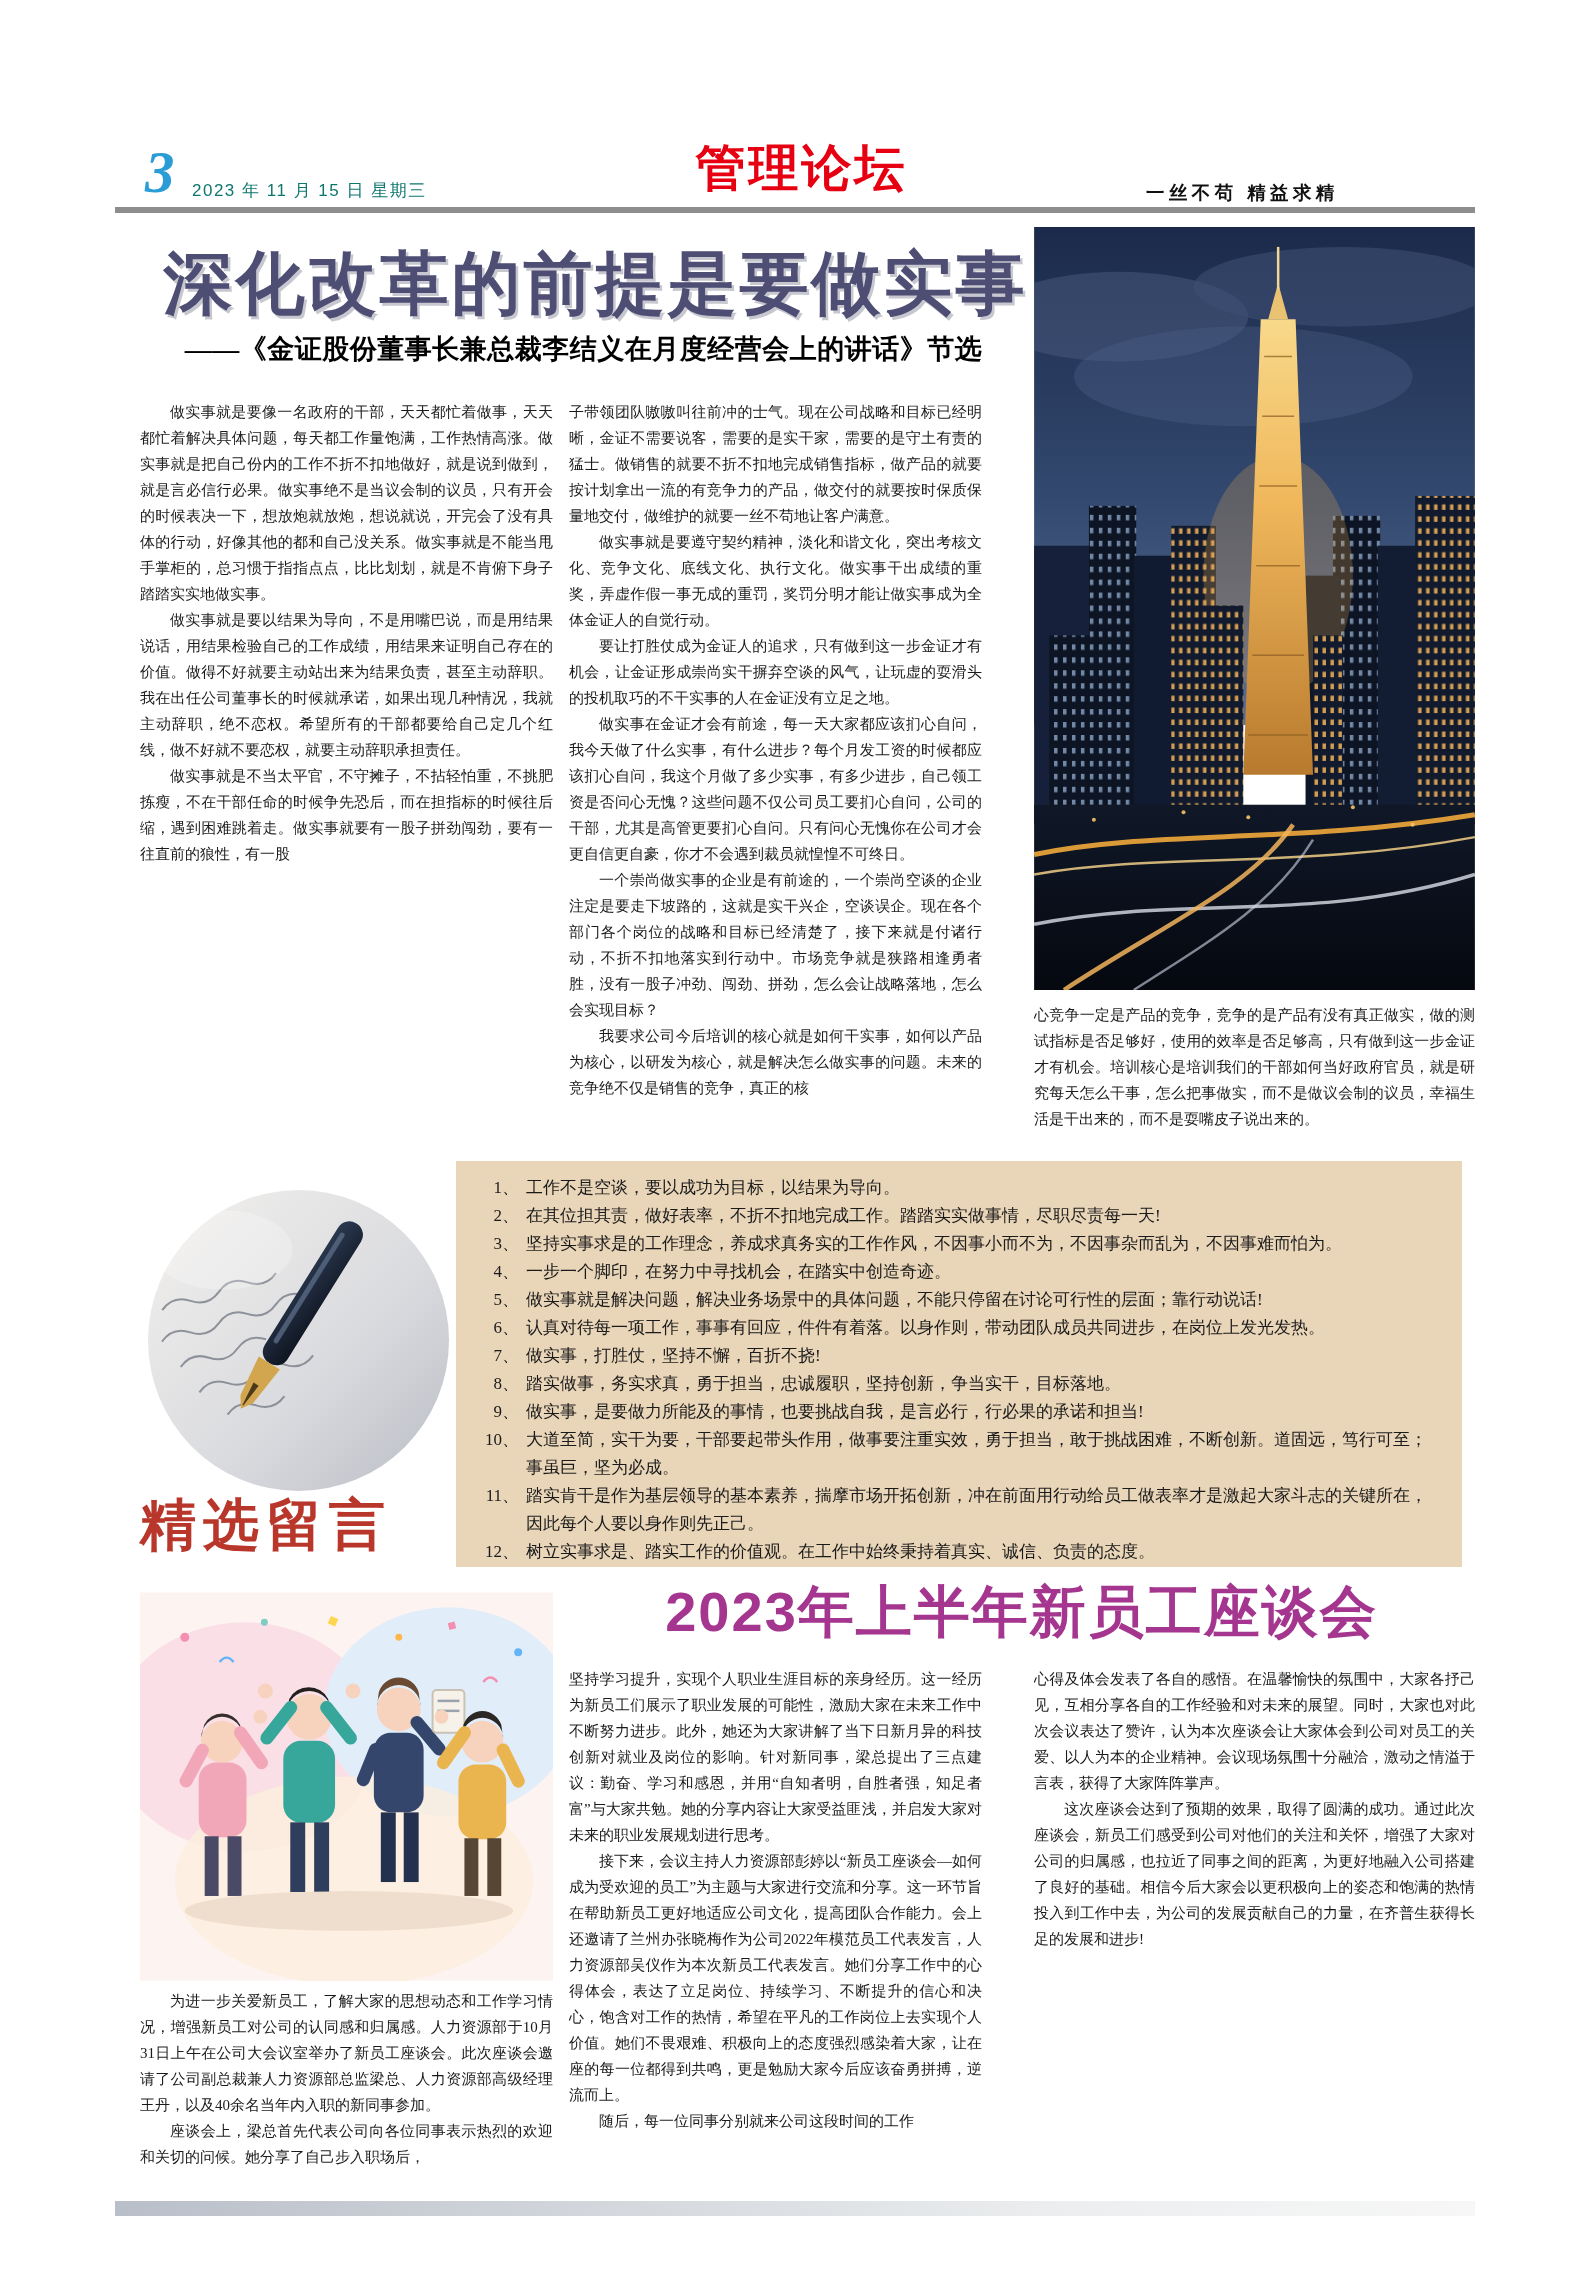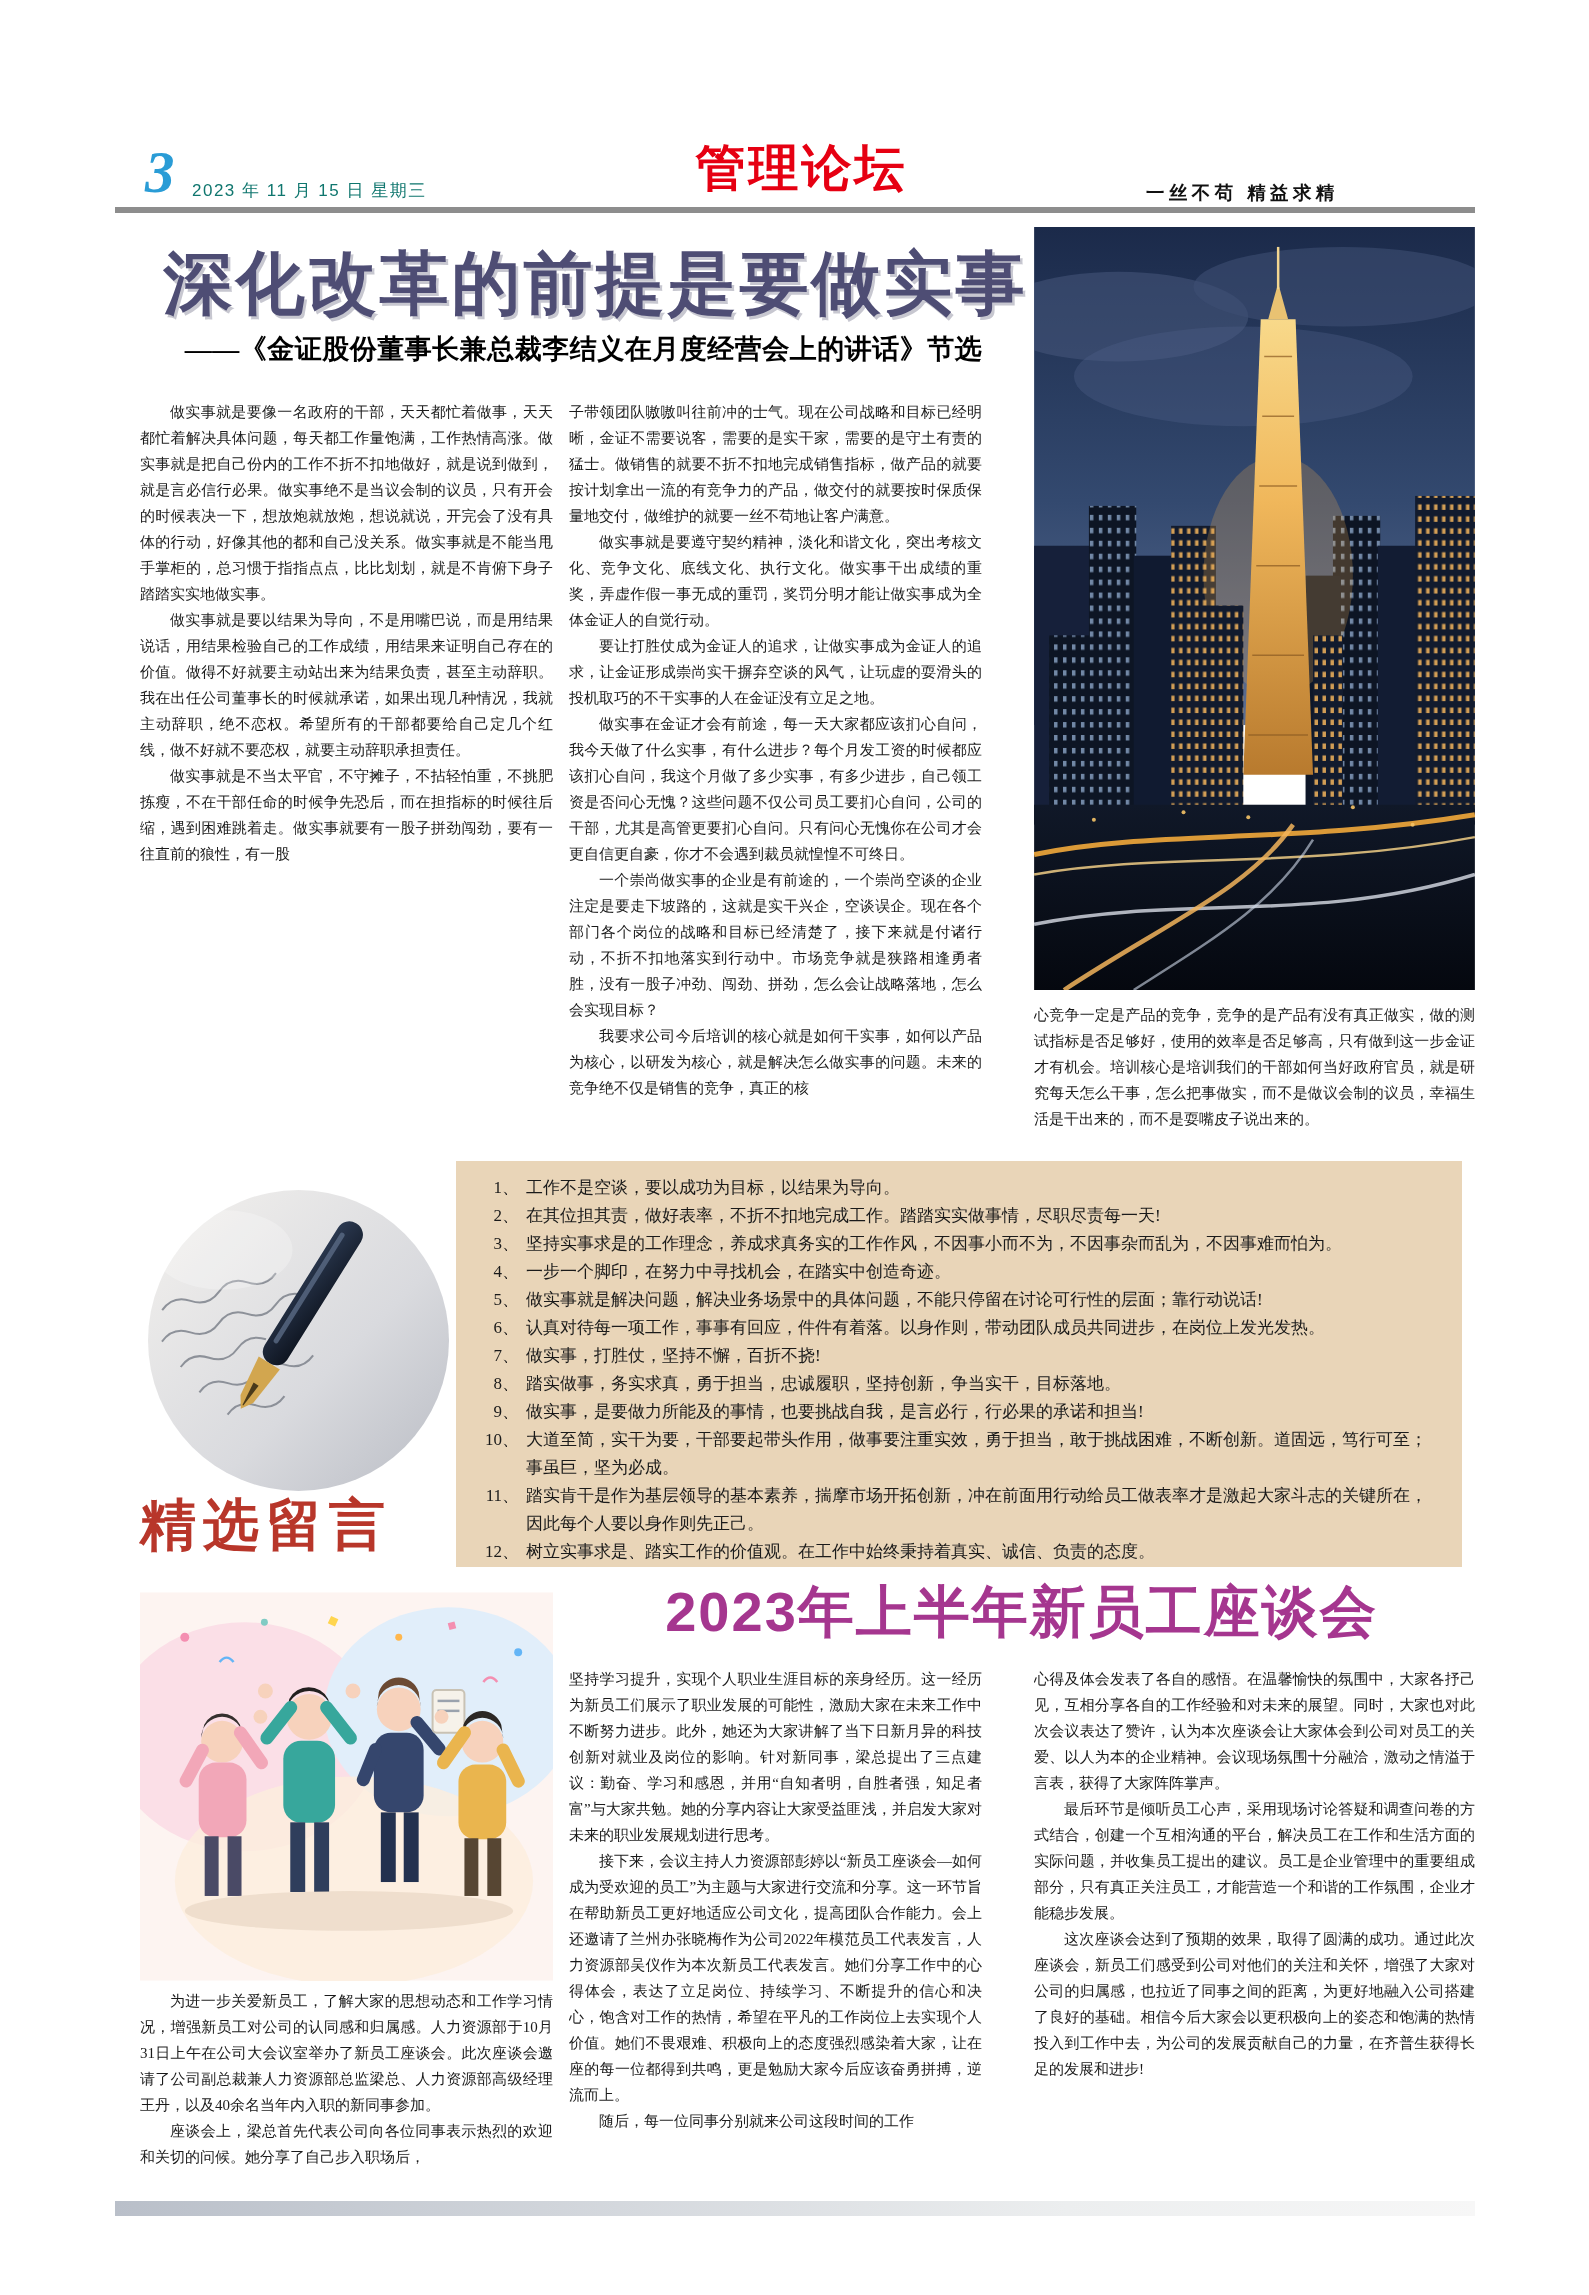--- a/index.html
+++ b/index.html
@@ -68,21 +68,21 @@
   <div class="col col1">
 
       <p>做实事就是要像一名政府的干部，天天都忙着做事，天天都忙着解决具体问题，每天都工作量饱满，工作热情高涨。做实事就是把自己份内的工作不折不扣地做好，就是说到做到，就是言必信行必果。做实事绝不是当议会制的议员，只有开会的时候表决一下，想放炮就放炮，想说就说，开完会了没有具体的行动，好像其他的都和自己没关系。做实事就是不能当甩手掌柜的，总习惯于指指点点，比比划划，就是不肯俯下身子踏踏实实地做实事。</p>
       <p>做实事就是要以结果为导向，不是用嘴巴说，而是用结果说话，用结果检验自己的工作成绩，用结果来证明自己存在的价值。做得不好就要主动站出来为结果负责，甚至主动辞职。我在出任公司董事长的时候就承诺，如果出现几种情况，我就主动辞职，绝不恋权。希望所有的干部都要给自己定几个红线，做不好就不要恋权，就要主动辞职承担责任。</p>
       <p>做实事就是不当太平官，不守摊子，不拈轻怕重，不挑肥拣瘦，不在干部任命的时候争先恐后，而在担指标的时候往后缩，遇到困难跳着走。做实事就要有一股子拼劲闯劲，要有一往直前的狼性，有一股</p>
     </div>
   <div class="col col2">
 
   <p class="cont">子带领团队嗷嗷叫往前冲的士气。现在公司战略和目标已经明晰，金证不需要说客，需要的是实干家，需要的是守土有责的猛士。做销售的就要不折不扣地完成销售指标，做产品的就要按计划拿出一流的有竞争力的产品，做交付的就要按时保质保量地交付，做维护的就要一丝不苟地让客户满意。</p>
       <p>做实事就是要遵守契约精神，淡化和谐文化，突出考核文化、竞争文化、底线文化、执行文化。做实事干出成绩的重奖，弄虚作假一事无成的重罚，奖罚分明才能让做实事成为全体金证人的自觉行动。</p>
-      <p>要让打胜仗成为金证人的追求，让做实事成为金证人的追求，让金证形成崇尚实干摒弃空谈的风气，让玩虚的耍滑头的投机取巧的不干实事的人在金证没有立足之地。</p>
+      <p>要让打胜仗成为金证人的追求，只有做到这一步金证才有机会，让金证形成崇尚实干摒弃空谈的风气，让玩虚的耍滑头的投机取巧的不干实事的人在金证没有立足之地。</p>
       <p>做实事在金证才会有前途，每一天大家都应该扪心自问，我今天做了什么实事，有什么进步？每个月发工资的时候都应该扪心自问，我这个月做了多少实事，有多少进步，自己领工资是否问心无愧？这些问题不仅公司员工要扪心自问，公司的干部，尤其是高管更要扪心自问。只有问心无愧你在公司才会更自信更自豪，你才不会遇到裁员就惶惶不可终日。</p>
       <p>一个崇尚做实事的企业是有前途的，一个崇尚空谈的企业注定是要走下坡路的，这就是实干兴企，空谈误企。现在各个部门各个岗位的战略和目标已经清楚了，接下来就是付诸行动，不折不扣地落实到行动中。市场竞争就是狭路相逢勇者胜，没有一股子冲劲、闯劲、拼劲，怎么会让战略落地，怎么会实现目标？</p>
       <p>我要求公司今后培训的核心就是如何干实事，如何以产品为核心，以研发为核心，就是解决怎么做实事的问题。未来的竞争绝不仅是销售的竞争，真正的核</p>
     </div>
   <div class="col col3">
 
   <p class="cont">心竞争一定是产品的竞争，竞争的是产品有没有真正做实，做的测试指标是否足够好，使用的效率是否足够高，只有做到这一步金证才有机会。培训核心是培训我们的干部如何当好政府官员，就是研究每天怎么干事，怎么把事做实，而不是做议会制的议员，幸福生活是干出来的，而不是耍嘴皮子说出来的。</p>
     </div>
 
   <div class="photo">
@@ -334,19 +334,18 @@
     </div>
   <div class="col colA">
 
   <p class="cont">坚持学习提升，实现个人职业生涯目标的亲身经历。这一经历为新员工们展示了职业发展的可能性，激励大家在未来工作中不断努力进步。此外，她还为大家讲解了当下日新月异的科技创新对就业及岗位的影响。针对新同事，梁总提出了三点建议：勤奋、学习和感恩，并用“自知者明，自胜者强，知足者富”与大家共勉。她的分享内容让大家受益匪浅，并启发大家对未来的职业发展规划进行思考。</p>
       <p>接下来，会议主持人力资源部彭婷以“新员工座谈会—如何成为受欢迎的员工”为主题与大家进行交流和分享。这一环节旨在帮助新员工更好地适应公司文化，提高团队合作能力。会上还邀请了兰州办张晓梅作为公司2022年模范员工代表发言，人力资源部吴仪作为本次新员工代表发言。她们分享工作中的心得体会，表达了立足岗位、持续学习、不断提升的信心和决心，饱含对工作的热情，希望在平凡的工作岗位上去实现个人价值。她们不畏艰难、积极向上的态度强烈感染着大家，让在座的每一位都得到共鸣，更是勉励大家今后应该奋勇拼搏，逆流而上。</p>
       <p>随后，每一位同事分别就来公司这段时间的工作</p>
     </div>
   <div class="col colB">
 
   <p class="cont">心得及体会发表了各自的感悟。在温馨愉快的氛围中，大家各抒己见，互相分享各自的工作经验和对未来的展望。同时，大家也对此次会议表达了赞许，认为本次座谈会让大家体会到公司对员工的关爱、以人为本的企业精神。会议现场氛围十分融洽，激动之情溢于言表，获得了大家阵阵掌声。</p>
-      <p>最后环节是倾听员工心声，采用现场讨论答疑和调查问卷的方式结合，创建一个互相沟通的平台，解决员工在工作和生活方面的实际问题，并收集员工提出的建议。员工是企业管理中的重要组成部分，只有真正关注员工，才能营造一个和谐的工作氛围，企业才能稳步发展。</p>
       <p>这次座谈会达到了预期的效果，取得了圆满的成功。通过此次座谈会，新员工们感受到公司对他们的关注和关怀，增强了大家对公司的归属感，也拉近了同事之间的距离，为更好地融入公司搭建了良好的基础。相信今后大家会以更积极向上的姿态和饱满的热情投入到工作中去，为公司的发展贡献自己的力量，在齐普生获得长足的发展和进步!</p>
     </div>
 
   <div class="bottombar"></div>
 </div>
 
 
 </body></html>

